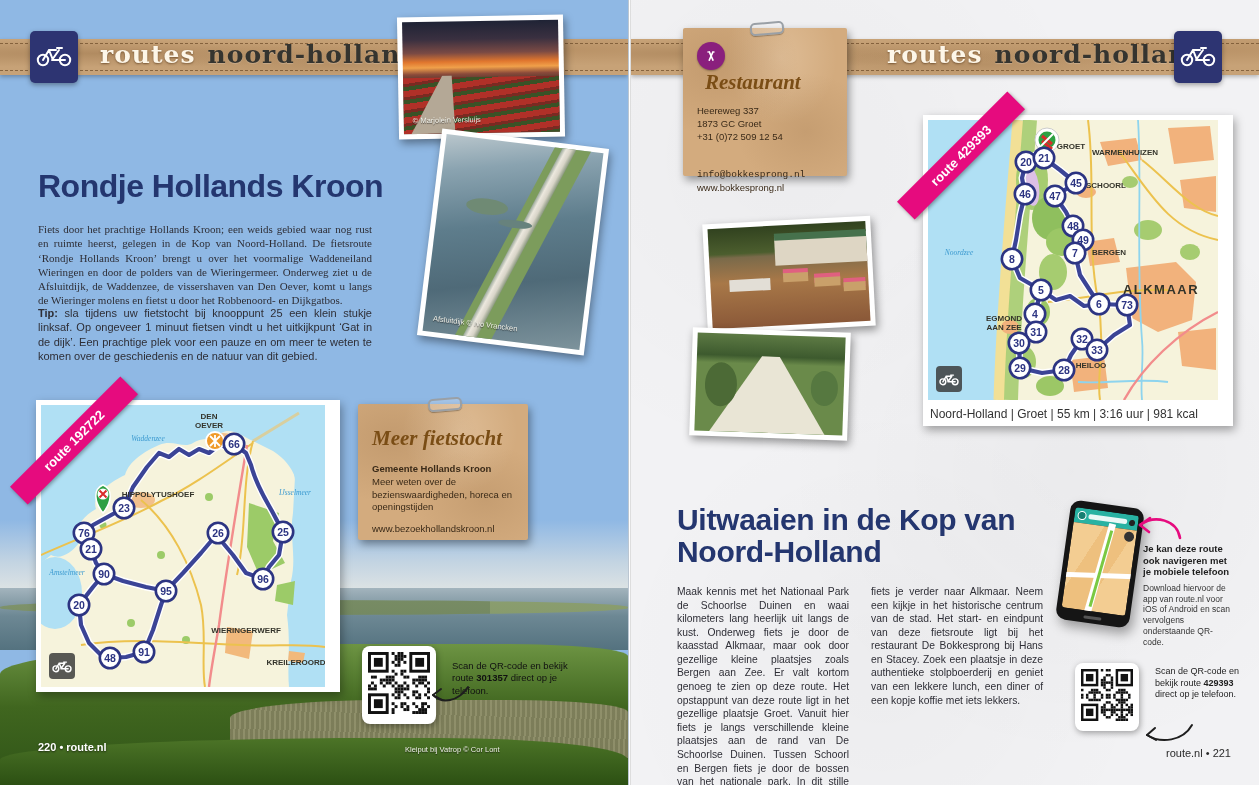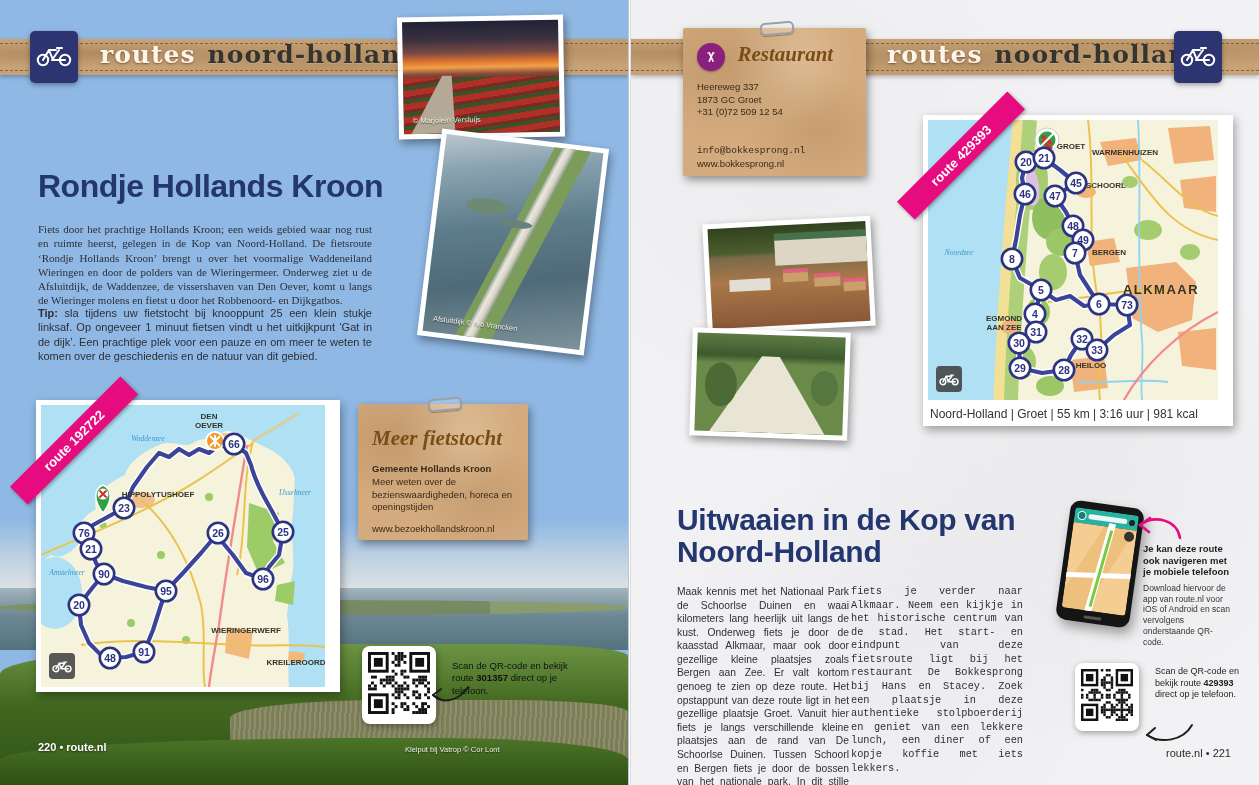--- a/index.html
+++ b/index.html
@@ -78,32 +78,32 @@
   .road-r{fill:none;stroke:#f28c8c;stroke-width:2.4;}
   .canal{fill:none;stroke:#8ed4ee;stroke-width:1.8;}
 
   
   .kraft{position:absolute;background:#d3ab7e;border-radius:2px;box-shadow:2px 4px 8px rgba(0,0,0,.4);z-index:6;
     background-image:radial-gradient(ellipse at 20% 25%,rgba(120,80,40,.18),transparent 45%),radial-gradient(ellipse at 75% 70%,rgba(120,80,40,.15),transparent 40%),radial-gradient(ellipse at 60% 20%,rgba(255,240,220,.25),transparent 40%);}
   .clip{position:absolute;top:-6px;left:50%;margin-left:-15px;width:30px;height:9px;border:2px solid #9aa0a6;border-radius:5px;transform:rotate(-5deg);background:rgba(255,255,255,.2);box-shadow:0 1px 1px rgba(0,0,0,.3);}
   .htitle{font-family:"Liberation Serif",serif;font-style:italic;font-weight:bold;color:#7a4d15;font-size:21px;}
   .kbody{font-size:9.5px;color:#3a2a18;line-height:1.35;}
   .info-card{left:358px;top:404px;width:170px;height:136px;padding:0;}
-  .rest-card{left:52px;top:28px;width:183px;height:148px;}
+  .rest-card{left:52px;top:28px;width:164px;height:148px;}
   .resticon{width:28px;height:28px;border-radius:50%;background:#8a1f7d;display:inline-flex;align-items:center;justify-content:center;vertical-align:middle;box-shadow:0 1px 2px rgba(0,0,0,.3);}
 
   
   .qrcard{position:absolute;background:#fff;border-radius:8px;padding:6px;box-shadow:1px 2px 6px rgba(0,0,0,.35);z-index:6;}
   .qrnote{position:absolute;font-size:9.5px;line-height:1.3;color:#1e1e1e;z-index:6;}
   .arrow{position:absolute;z-index:6;}
 
   
   .rp-title{position:absolute;left:46px;top:504px;width:370px;font-size:30px;font-weight:bold;color:#24366f;line-height:1.07;letter-spacing:-.3px;}
   .rp-col{position:absolute;top:585px;width:172px;font-size:10.3px;line-height:1.32;text-align:justify;color:#2e2e36;}
-  .rp-col1{left:46px;} .rp-col2{left:220px;font-family:Liberation Mono, monospace;}
+  .rp-col1{left:46px;} .rp-col2{left:240px;}
 
   
   .phone{position:absolute;left:432px;top:504px;width:74px;height:120px;background:#151515;border-radius:10px;transform:rotate(8deg);box-shadow:4px 6px 12px rgba(0,0,0,.35);z-index:6;}
   .screen{position:absolute;left:5px;right:5px;top:7px;bottom:12px;border-radius:3px;overflow:hidden;display:flex;flex-direction:column;}
   .pbar{height:15px;background:#28b2a2;display:flex;align-items:center;gap:2px;padding:0 3px;}
   .pbar .dot{width:7px;height:7px;border-radius:50%;background:#177f72;border:1px solid #fff;}
   .pbar .pill{flex:1;height:5px;background:rgba(255,255,255,.9);border-radius:2px;}
   .pbar .x{width:6px;height:6px;background:#222;border-radius:50%;}
   .mapzone{flex:1;position:relative;background:linear-gradient(115deg,#f3cd92 0 30%,#eec07e 30% 60%,#f3cd92 60%);}
   .rd1{position:absolute;left:46%;top:-4px;bottom:-4px;width:7px;background:#fff;transform:rotate(8deg);}

